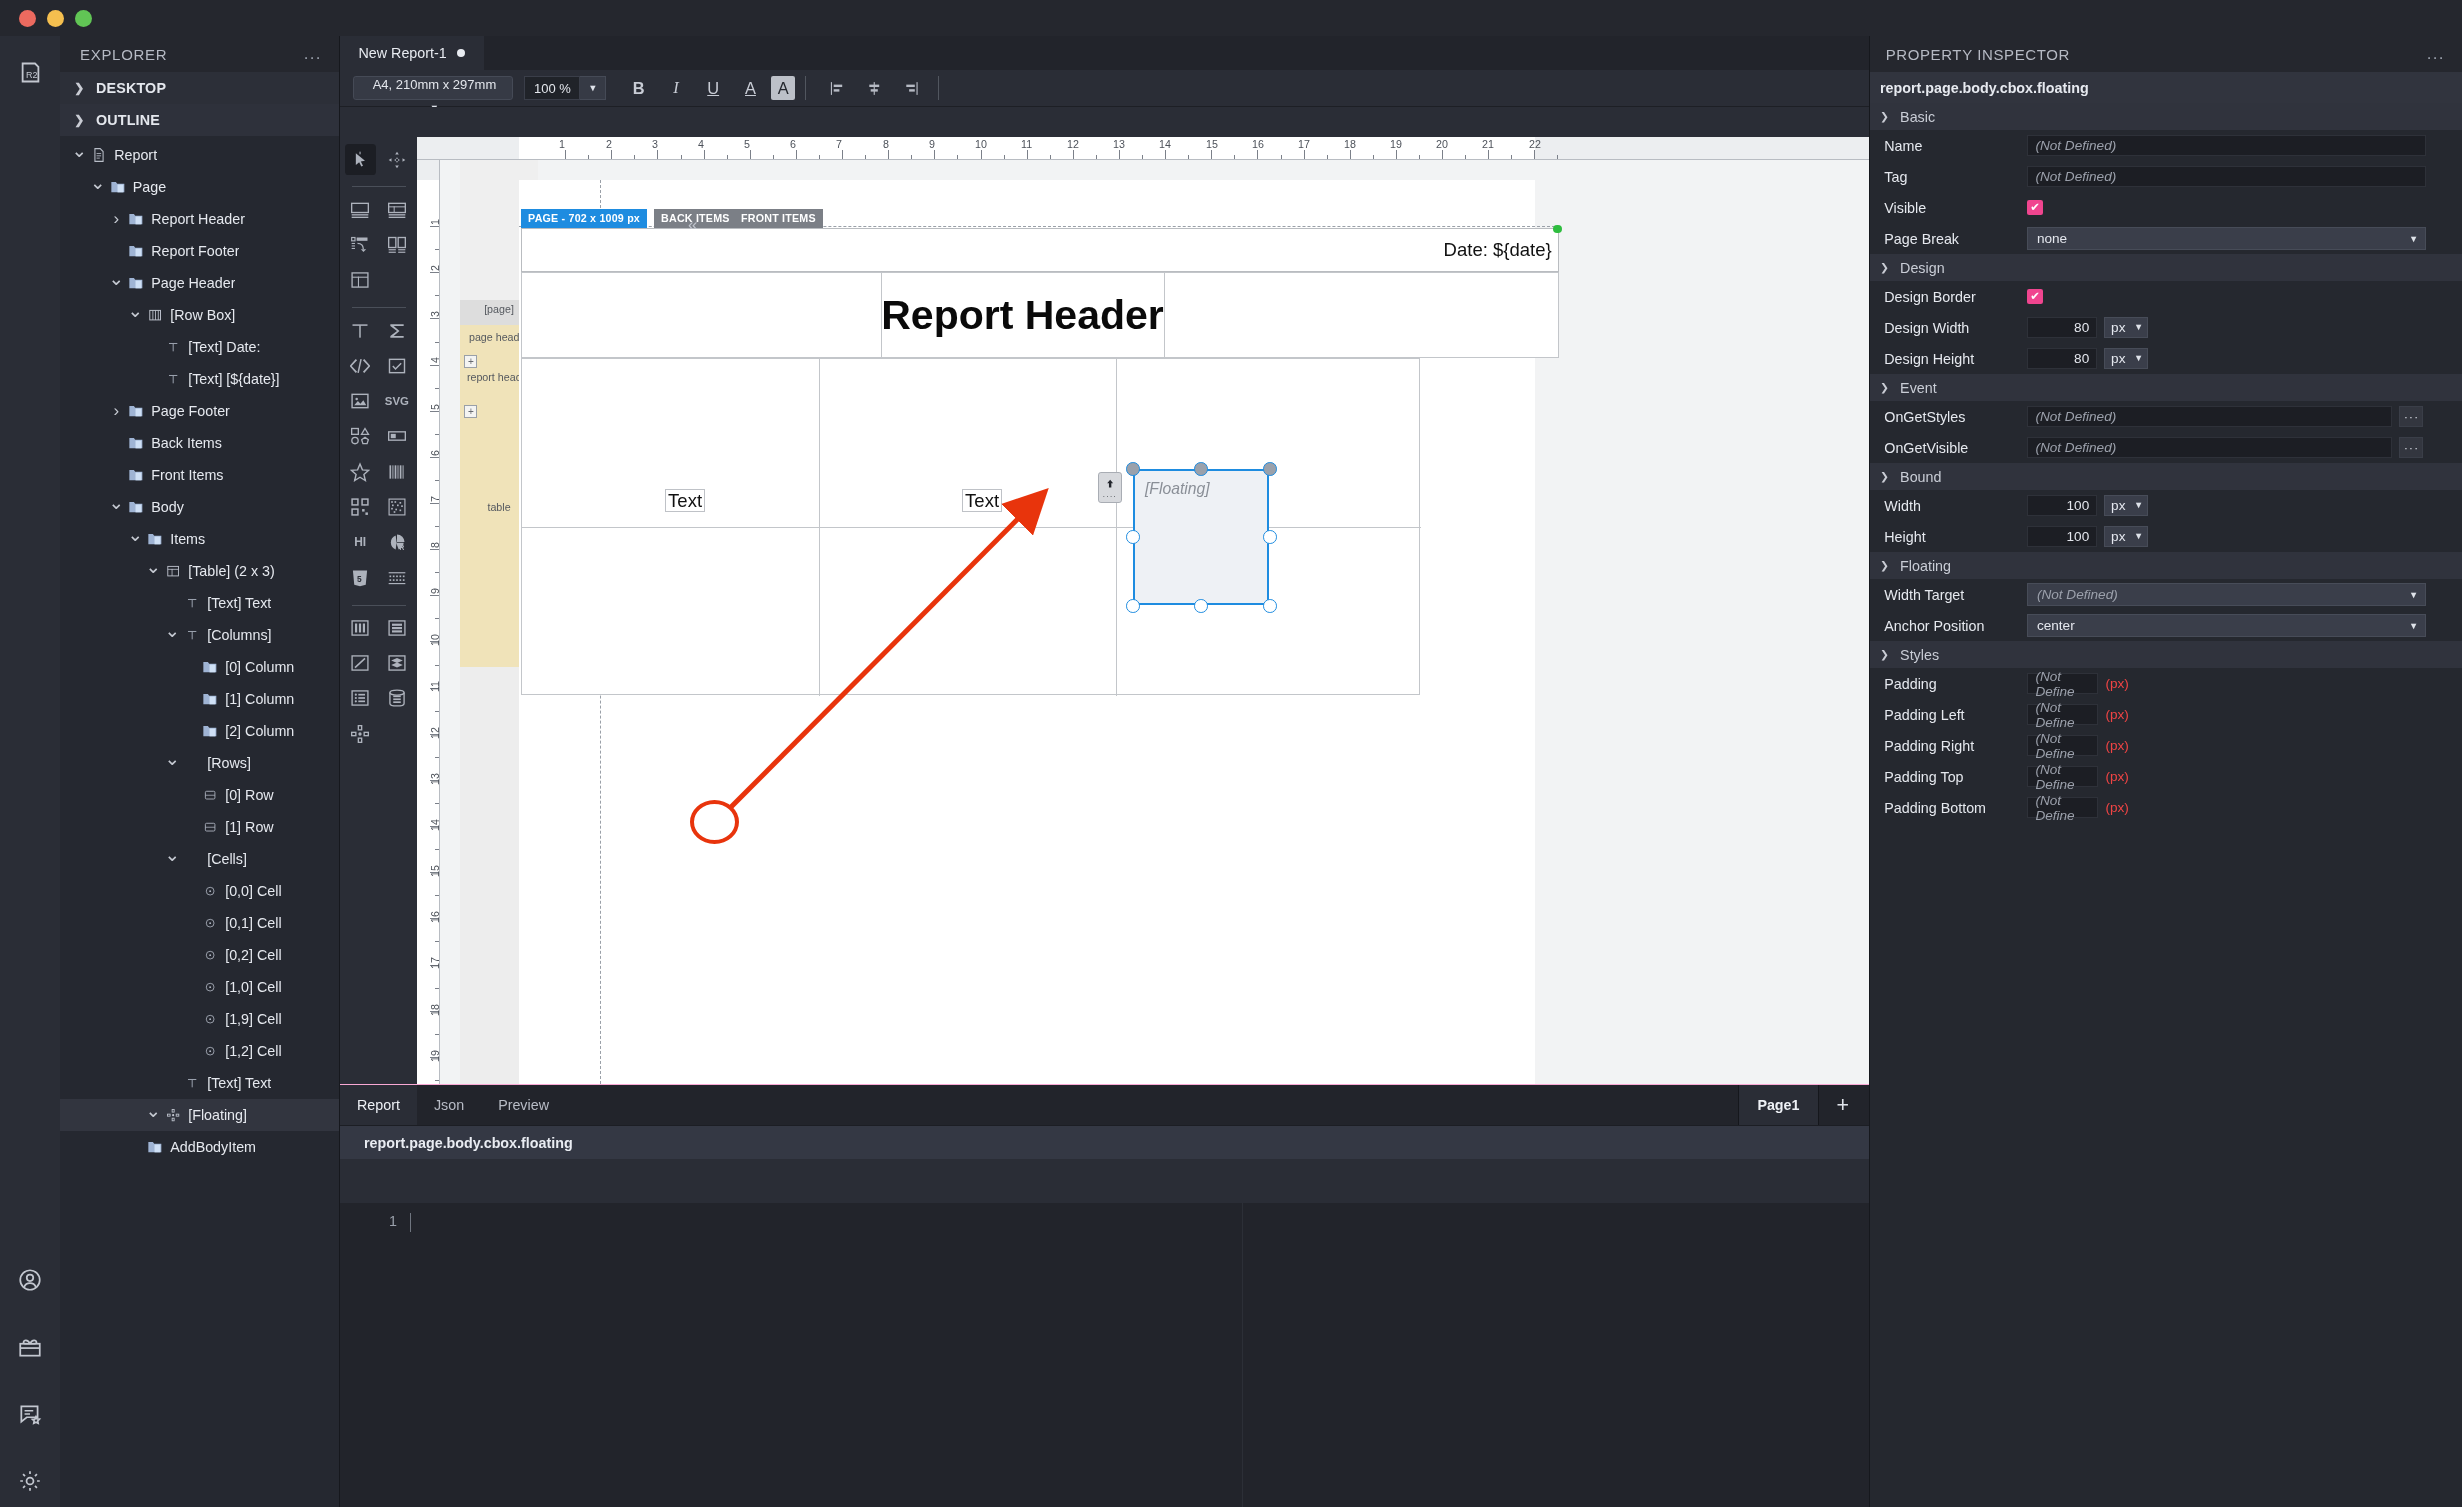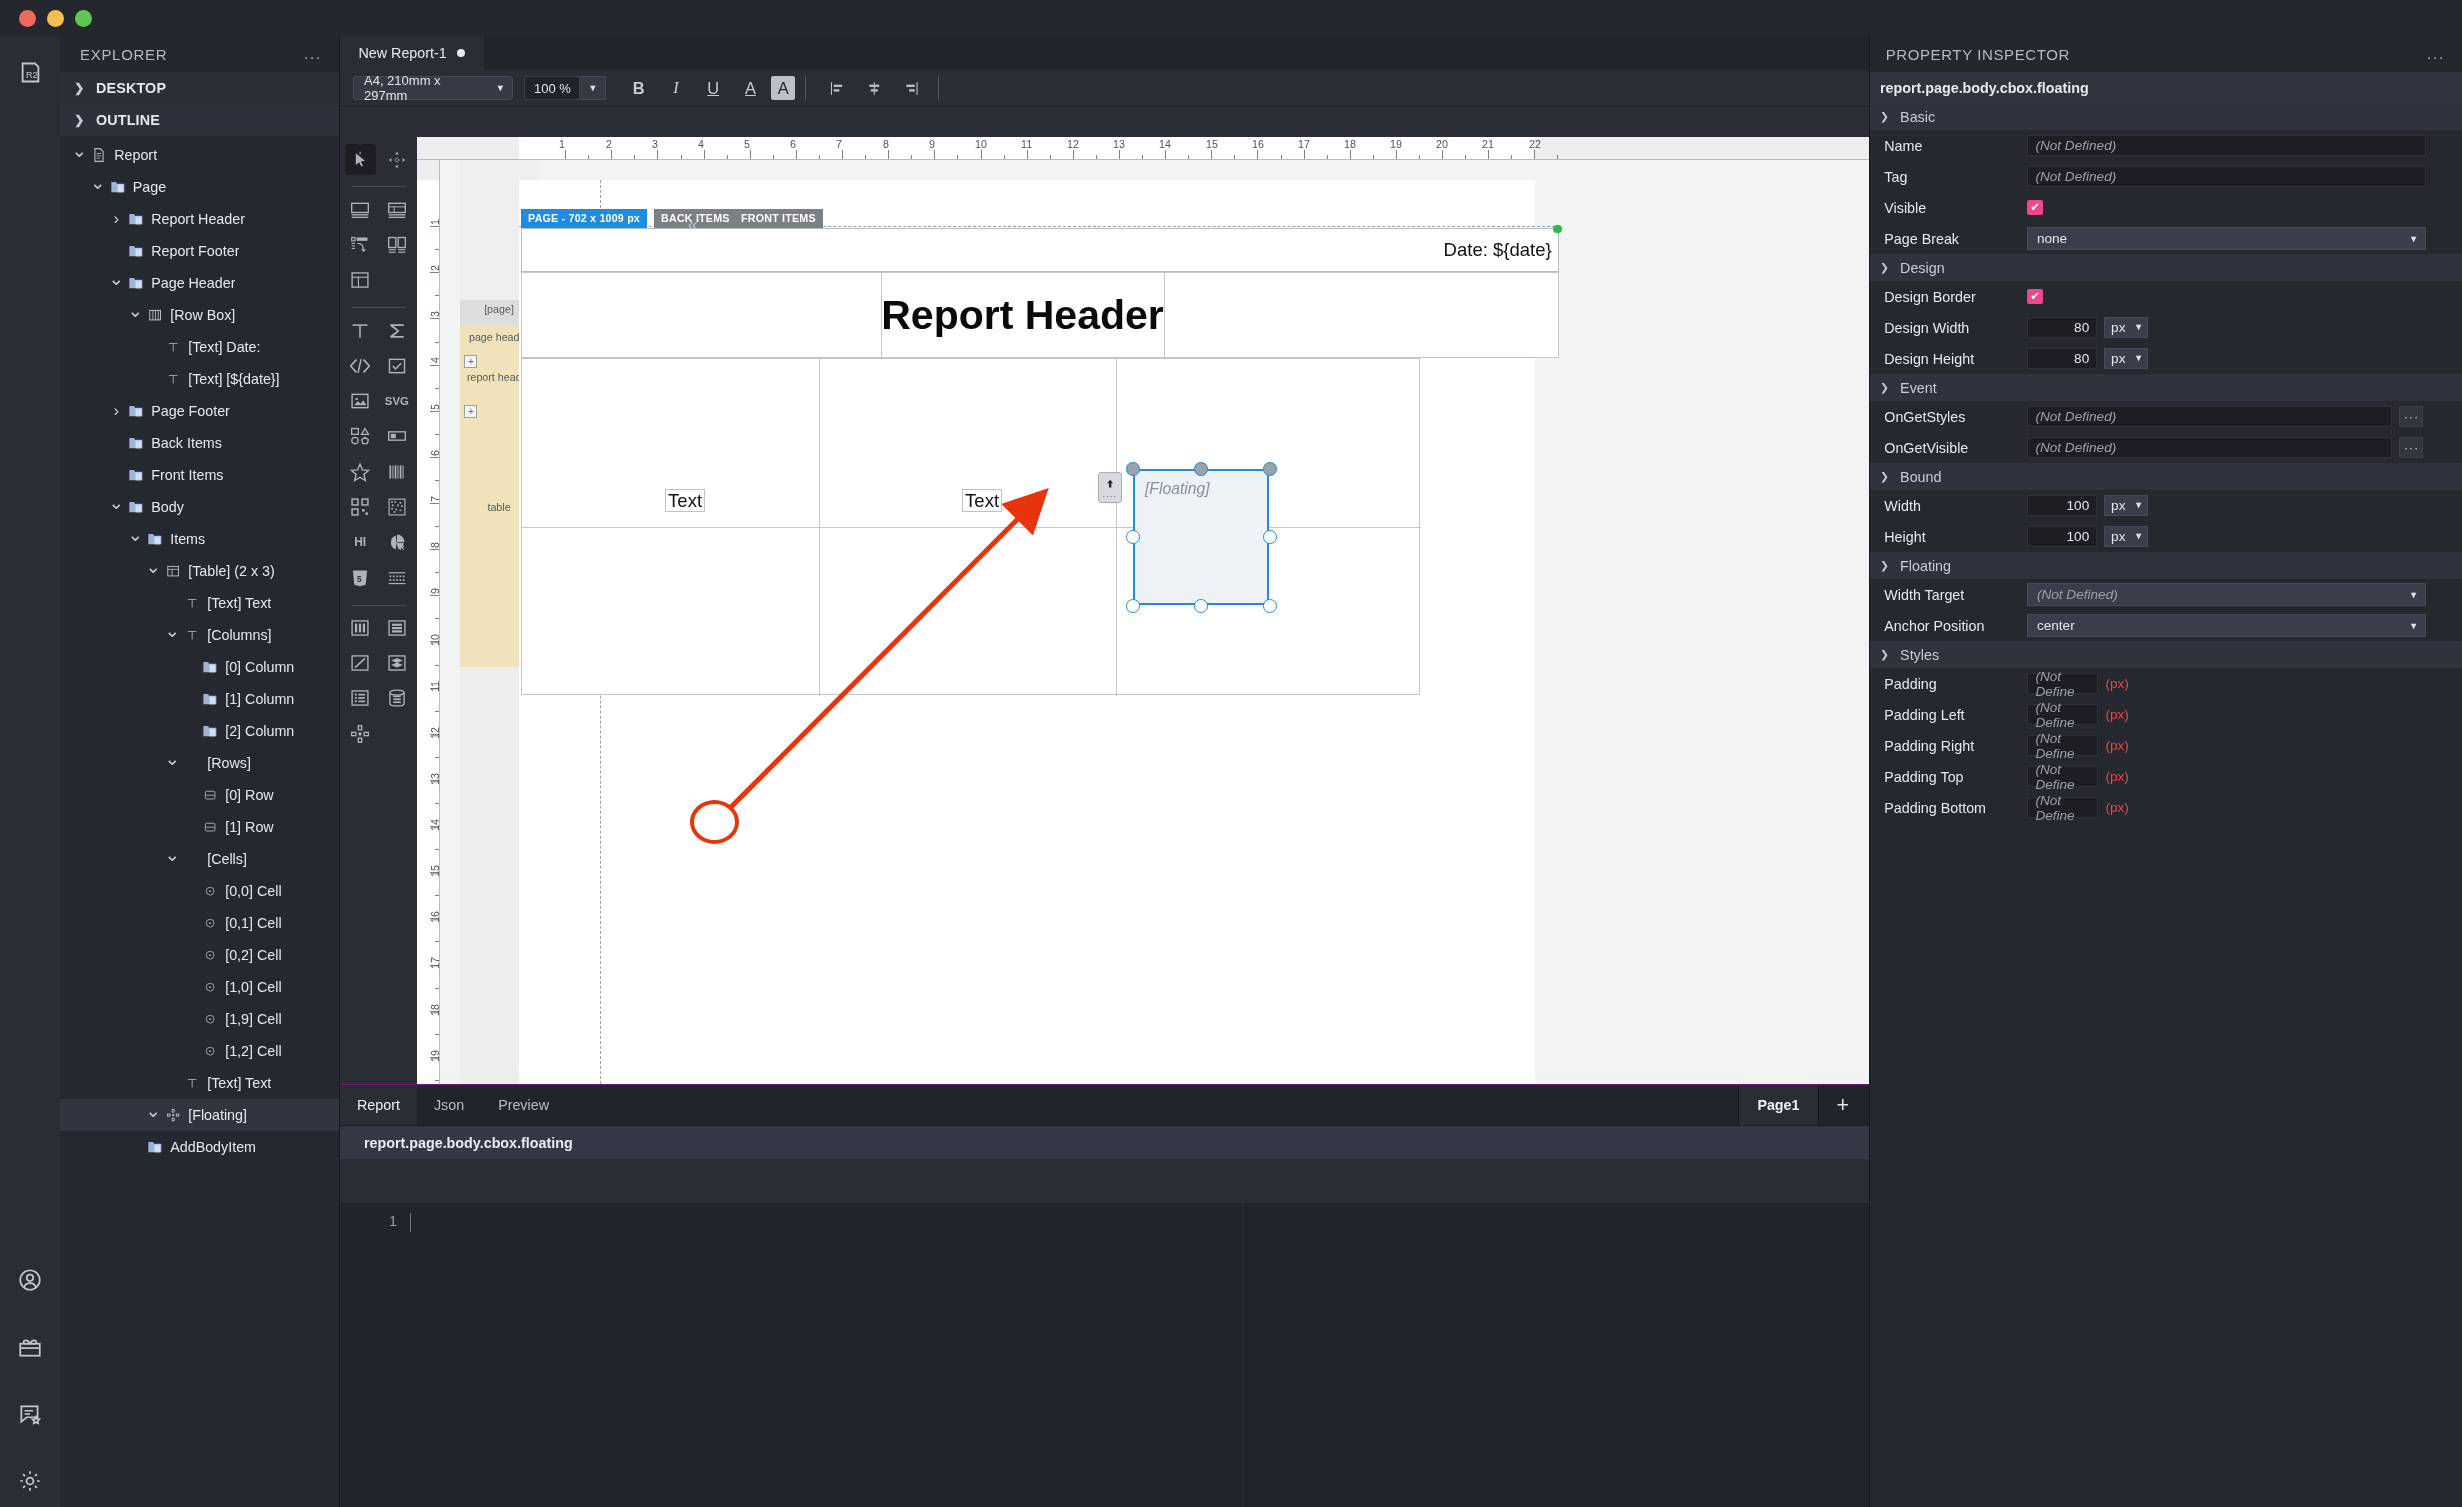--- a/index.html
+++ b/index.html
@@ -68,37 +68,37 @@
   }
   .node.selected { background: #32353f; }
   .node .twist { width: 18.5px; text-align: center; color: #c6cad2; font-size: 11.4px; flex: none; }
   .node .ico { width: 21.4px; height: 18.5px; display: inline-flex; align-items: center; justify-content: center; flex: none; margin-right: 4.3px; }
   .node .ico svg { display: block; }
   .node .lbl { overflow: hidden; text-overflow: ellipsis; }
 
   
   #editor {
     position: absolute; left: 340px; top: 36px; width: 1529px; height: 1472px;
-    background: #701a75;
+    background: #f9a8d4;
   }
   #tabstrip { height: 34px; background: #22242b; display: flex; align-items: stretch; }
   .doc-tab {
     display: flex; align-items: center; gap: 10px; padding: 0 18.5px;
     background: #2a2d36; font-size: 14.3px; color: #e8ebf1;
   }
   .doc-tab .modified { width: 8.6px; height: 8.6px; border-radius: 50%; background: #e9ecf2; }
 
   #toolbar {
     height: 37px; background: #2a2d36; display: flex; align-items: center;
     gap: 0; padding-left: 13px; border-bottom: 0.7px solid #1d1f25;
   }
   .sel-box {
     height: 24px; background: #363a45; border: 0.7px solid #454a56; border-radius: 2.9px;
     display: flex; align-items: center; justify-content: space-between;
-    padding: 0 7.1px 0 10px; font-size: 13px; color: #e3e6ec; gap: 11.4px;
+    padding: 0 7.1px 0 10px; font-size: 13px; color: #e3e6ec; gap: 11.4px; flex-direction: column;
   }
   #paper-select { width: 160px; }
   #zoom-wrap { display: flex; align-items: center; margin-left: 11.4px; }
   #zoom-value {
     width: 56px; height: 24px; background: #202329; border: 0.7px solid #3a3e49;
     display: flex; align-items: center; justify-content: center;
     font-size: 13px; color: #e3e6ec;
   }
   #zoom-caret {
     width: 26px; height: 24px; background: #363a45; border: 0.7px solid #454a56; border-left: none;

